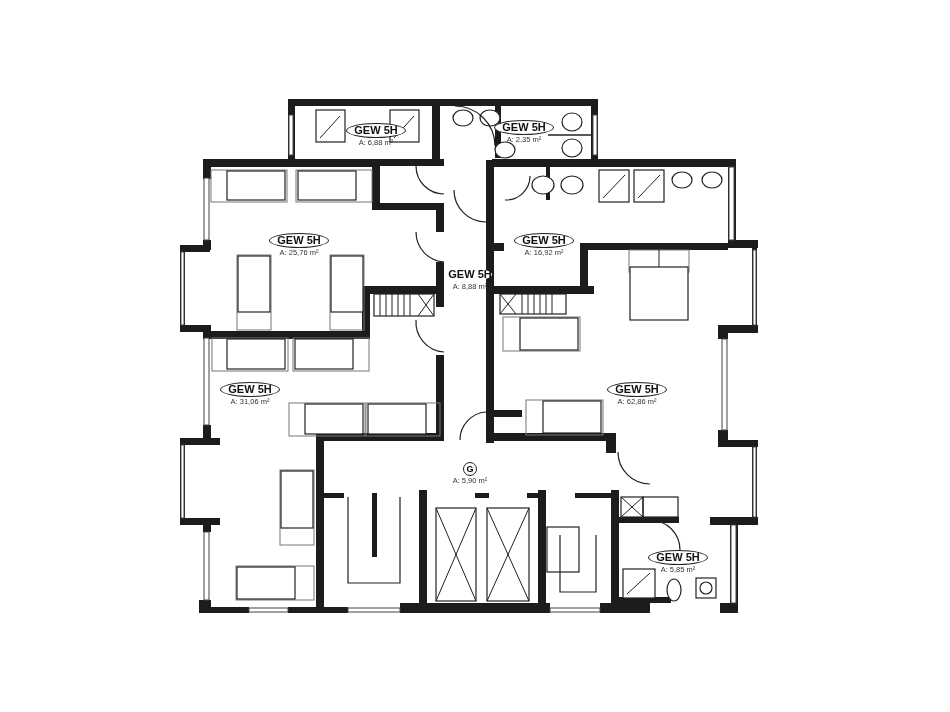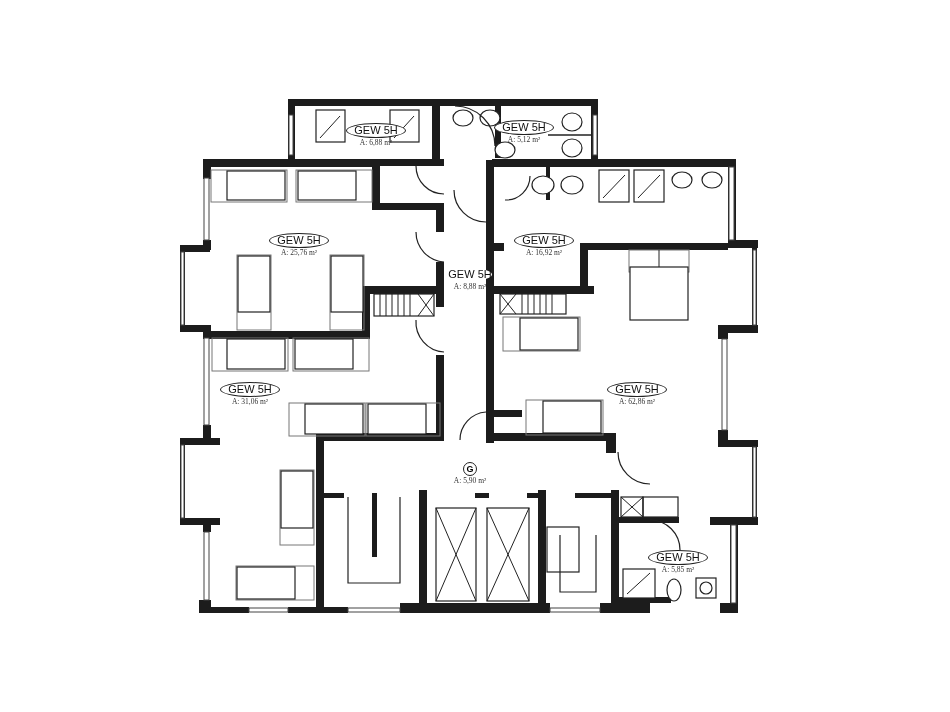--- a/index.html
+++ b/index.html
@@ -5,22 +5,22 @@
   html, body { margin:0; padding:0; background:#ffffff; }
   body { width:950px; height:712px; position:relative; overflow:hidden; font-family:"Liberation Sans", sans-serif; }
   #plan { position:absolute; left:0; top:0; width:950px; height:712px; }
   .wall { fill:#1c1c1c; }
   .thin { fill:none; stroke:#222; stroke-width:1.2; }
   .fur { fill:#fff; stroke:#222; stroke-width:1.2; }
   .fur2 { fill:none; stroke:#777; stroke-width:1; }
   .door { fill:none; stroke:#222; stroke-width:1.2; }
   .win { fill:#fff; stroke:#444; stroke-width:1; }
   .label { position:absolute; text-align:center; pointer-events:none; }
-  .tag { display:inline-block; font-weight:normal; font-size:11px; color:#111; border:1.3px solid #222; border-radius:50%; padding:0 7px; line-height:13px; background:#fff; }
-  .area { display:block; font-size:7.5px; color:#333; line-height:9px; margin-top:0;font-family:Liberation Serif, serif; }
+  .tag { display:inline-block; font-weight:bold; font-size:11px; color:#111; border:1.3px solid #222; border-radius:50%; padding:0 7px; line-height:13px; background:#fff; }
+  .area { display:block; font-size:7.5px; color:#333; line-height:9px; margin-top:0; }
   .gcirc { display:inline-block; width:12px; height:12px; border:1.3px solid #222; border-radius:50%; font-size:9px; font-weight:bold; line-height:12px; text-align:center; }
 </style>
 </head>
 <body>
 
 <svg id="plan" viewBox="0 0 950 712">
 
   <g>
 
     <rect class="wall" x="288" y="99" width="150" height="7"></rect>
@@ -230,21 +230,21 @@
     <path class="door" d="M505,200 A24,24 0 0 0 530,176"></path>
   </g>
 </svg>
 
 <div class="label" style="left:326px; top:120px; width:100px;">
   <span class="tag">GEW 5H</span>
   <span class="area">A: 6,88 m²</span>
 </div>
 <div class="label" style="left:474px; top:117px; width:100px;">
   <span class="tag">GEW 5H</span>
-  <span class="area">A: 5,12 m²</span>
+  <span class="area">A: 2,35 m²</span>
 </div>
 <div class="label" style="left:249px; top:230px; width:100px;">
   <span class="tag">GEW 5H</span>
   <span class="area">A: 25,76 m²</span>
 </div>
 <div class="label" style="left:440px; top:264px; width:60px;">
   <span class="tag" style="border:none;padding:0;">GEW 5H</span>
   <span class="area">A: 8,88 m²</span>
 </div>
 <div class="label" style="left:494px; top:230px; width:100px;">

